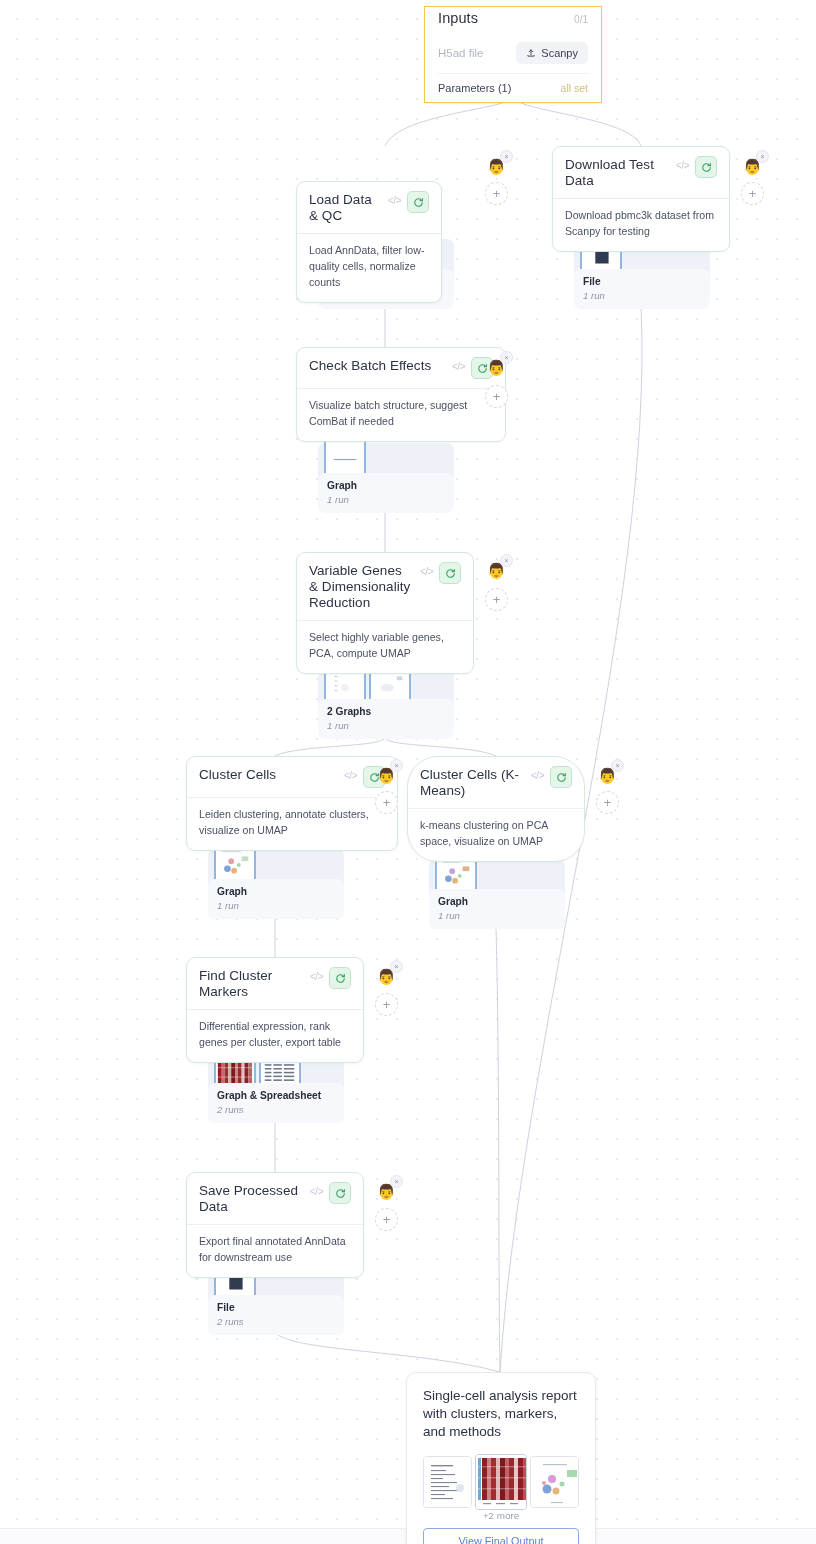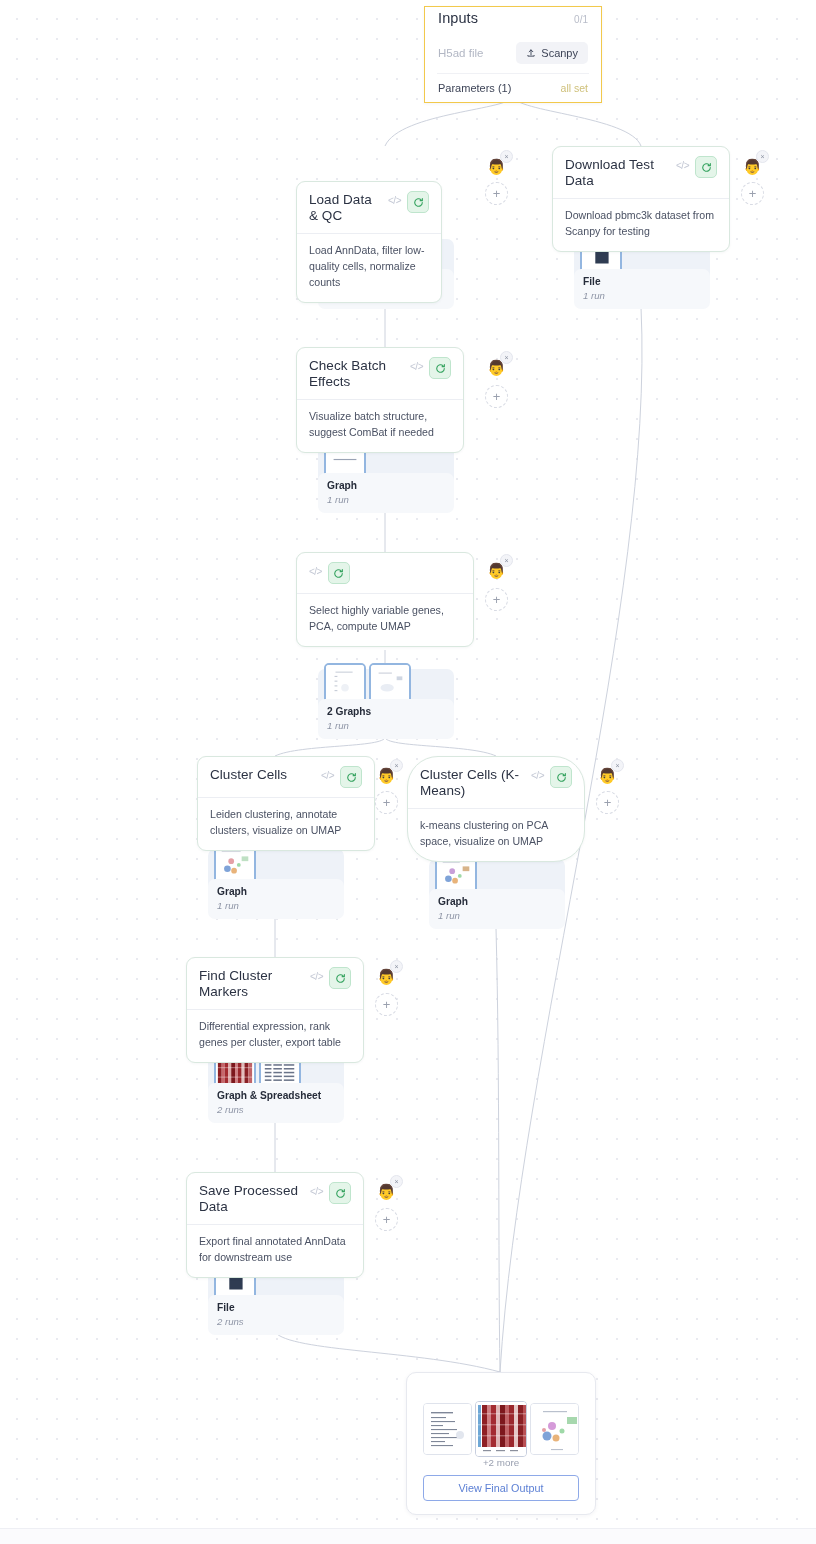--- a/index.html
+++ b/index.html
@@ -299,21 +299,21 @@
           <path d="M23 10 v5 h5 z" fill="#55637c"></path>
         </svg>
       </div>
     </div>
     <div class="out-label">
       <div class="out-name">File</div>
       <div class="out-runs">1 run</div>
     </div>
   </div>
 
-  <div class="node" style="left:296px; top:347px; width:168px;">
+  <div class="node" style="left:296px; top:347px; width:210px;">
     <div class="node-head">
       <div class="node-title">Check Batch Effects</div>
       <div class="code-icon">&lt;/&gt;</div>
       <div class="rerun-btn">
         <svg width="11" height="11" viewBox="0 0 16 16" fill="none" stroke="#35a35f" stroke-width="1.6" stroke-linecap="round">
           <path d="M13.5 8a5.5 5.5 0 1 1-1.7-3.95"></path>
             <path d="M13.6 2.1v3.2h-3.2"></path>
         </svg>
       </div>
     </div>
@@ -336,20 +336,21 @@
       </div>
     </div>
     <div class="out-label">
       <div class="out-name">Graph</div>
       <div class="out-runs">1 run</div>
     </div>
   </div>
 
   <div class="node" style="left:296px; top:552px; width:178px;">
     <div class="node-head">
+      <div class="node-title">Variable Genes &amp; Dimensionality Reduction</div>
       <div class="code-icon">&lt;/&gt;</div>
       <div class="rerun-btn">
         <svg width="11" height="11" viewBox="0 0 16 16" fill="none" stroke="#35a35f" stroke-width="1.6" stroke-linecap="round">
           <path d="M13.5 8a5.5 5.5 0 1 1-1.7-3.95"></path>
             <path d="M13.6 2.1v3.2h-3.2"></path>
         </svg>
       </div>
     </div>
     <div class="node-rule"></div>
     <div class="node-desc">Select highly variable genes, PCA, compute UMAP</div>
@@ -380,21 +381,21 @@
           <ellipse cx="17" cy="24" rx="7" ry="4" fill="#e9edf4"></ellipse>
         </svg>
       </div>
     </div>
     <div class="out-label">
       <div class="out-name">2 Graphs</div>
       <div class="out-runs">1 run</div>
     </div>
   </div>
 
-  <div class="node" style="left:197px; top:756px; width:178px;">
+  <div class="node" style="left:186px; top:756px; width:212px;">
     <div class="node-head">
       <div class="node-title">Cluster Cells</div>
       <div class="code-icon">&lt;/&gt;</div>
       <div class="rerun-btn">
         <svg width="11" height="11" viewBox="0 0 16 16" fill="none" stroke="#35a35f" stroke-width="1.6" stroke-linecap="round">
           <path d="M13.5 8a5.5 5.5 0 1 1-1.7-3.95"></path>
             <path d="M13.6 2.1v3.2h-3.2"></path>
         </svg>
       </div>
     </div>
@@ -580,20 +581,21 @@
         </svg>
       </div>
     </div>
     <div class="out-label">
       <div class="out-name">File</div>
       <div class="out-runs">2 runs</div>
     </div>
   </div>
 
   <div class="final-card" style="left:406px; top:1372px; width:190px;">
+    <div class="final-title">Single-cell analysis report with clusters, markers, and methods</div>
     <div class="final-thumbs">
       <div class="final-thumb">
         <svg width="52" height="52" viewBox="0 0 52 52">
           <rect x="0" y="0" width="52" height="52" fill="#fff"></rect>
           <g fill="#7f8798">
             <rect x="7" y="8" width="22" height="1.4"></rect>
             <rect x="7" y="13" width="15" height="1.1"></rect>
             <rect x="7" y="17" width="24" height="1.1"></rect>
             <rect x="7" y="21" width="12" height="1.1"></rect>
             <rect x="7" y="25" width="26" height="1.1"></rect>

